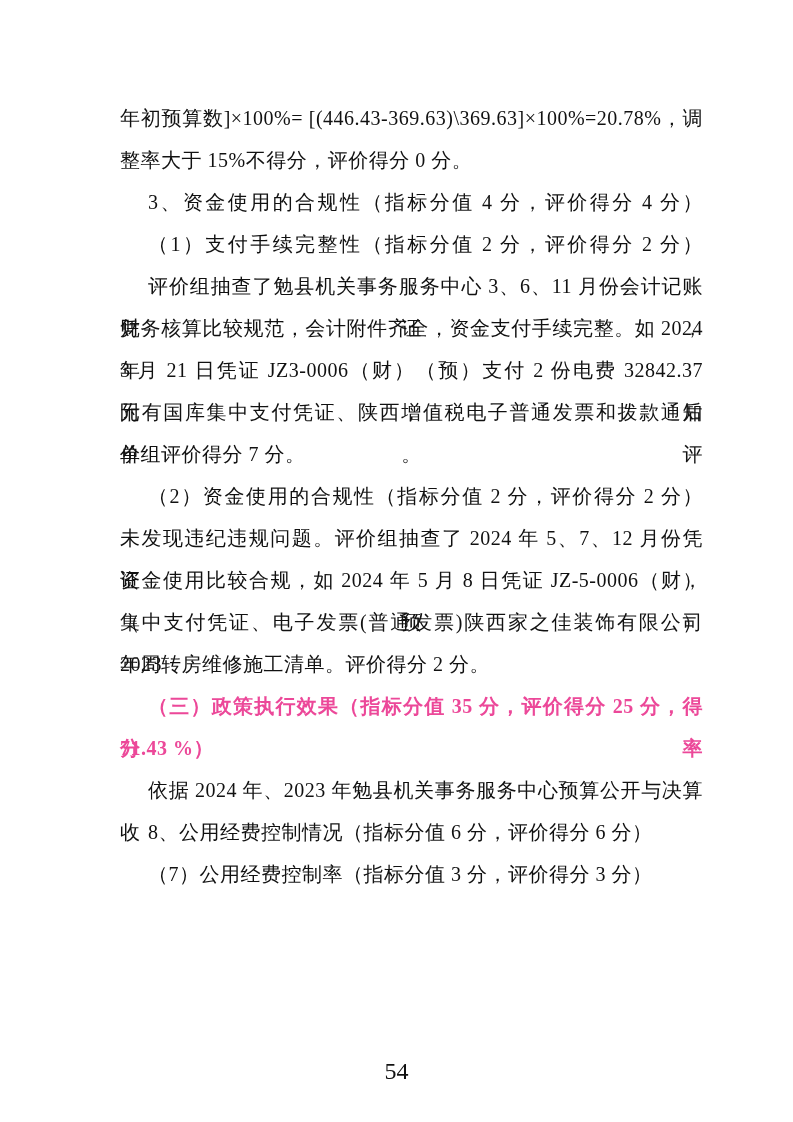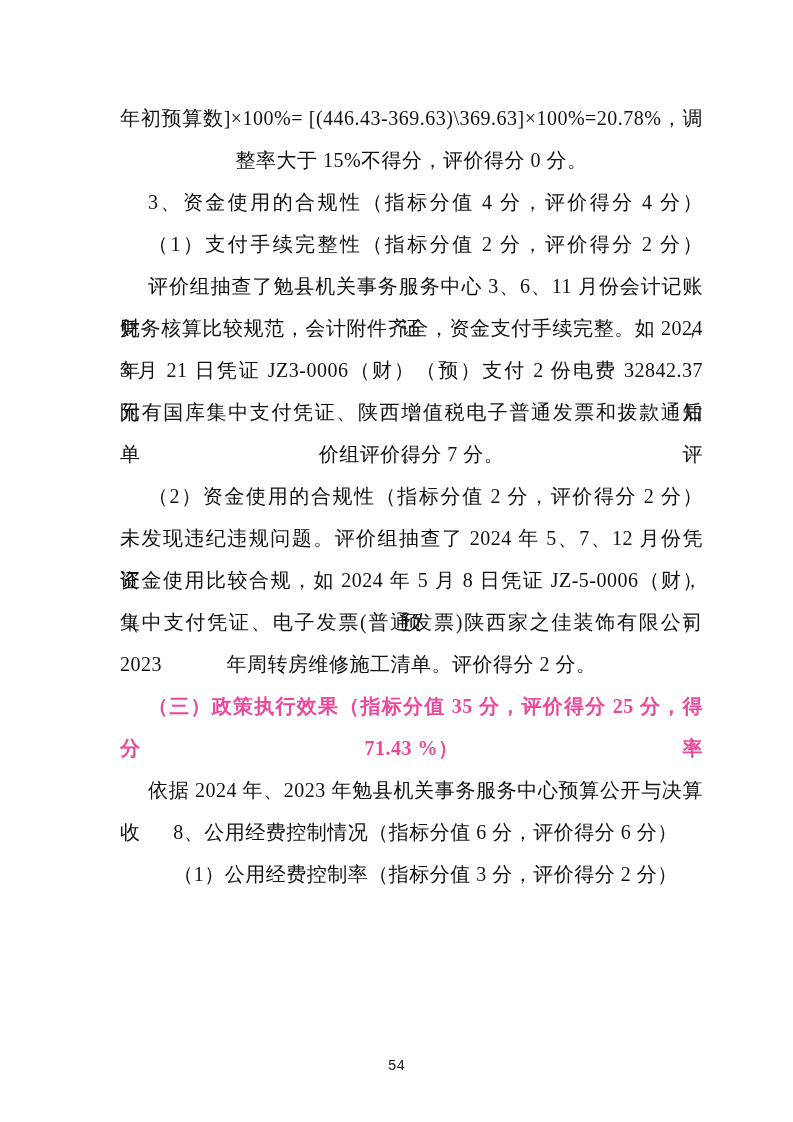--- a/index.html
+++ b/index.html
@@ -24,43 +24,43 @@
   .content {
     position: absolute;
     left: 120px;
     top: 97px;
     width: 583px;
   }
   .line {
     font-size: 20px;
     line-height: 42px;
     height: 42px;
-    text-align: center;
+    text-align: left;
     letter-spacing: 0.5px;
     white-space: normal;
   }
   .line.full {
     text-align: justify;
     text-align-last: justify;
   }
   .line.ind {
     text-indent: 28px;
   }
   .line.bold {
     font-weight: bold;
     color: #ec4899;
   }
   .footer {
     position: absolute;
     left: 0;
     right: 0;
     top: 1058px;
     text-align: center;
-    font-family: Liberation Mono, monospace;
-    font-size: 14px;
+    font-family: Liberation Serif, serif;
+    font-size: 24px;
     color: #111111;
   }
 </style>
 </head>
 <body>
 
 <main class="page">
   <div class="content">
     <div class="line full">年初预算数]×100%= [(446.43-369.63)\369.63]×100%=20.78%，调</div>
     <div class="line">整率大于 15%不得分，评价得分 0 分。</div>
@@ -73,16 +73,16 @@
     <div class="line">价组评价得分 7 分。</div>
     <div class="line ind full">（2）资金使用的合规性（指标分值 2 分，评价得分 2 分）</div>
     <div class="line full">未发现违纪违规问题。评价组抽查了 2024 年 5、7、12 月份凭证，</div>
     <div class="line full">资金使用比较合规，如 2024 年 5 月 8 日凭证 JZ-5-0006（财）（预）</div>
     <div class="line full">集中支付凭证、电子发票(普通发票)陕西家之佳装饰有限公司 2023</div>
     <div class="line">年周转房维修施工清单。评价得分 2 分。</div>
     <div class="line ind full bold">（三）政策执行效果（指标分值 35 分，评价得分 25 分，得分率</div>
     <div class="line bold">71.43 %）</div>
     <div class="line ind full">依据 2024 年、2023 年勉县机关事务服务中心预算公开与决算收</div>
     <div class="line ind">8、公用经费控制情况（指标分值 6 分，评价得分 6 分）</div>
-    <div class="line ind">（1）公用经费控制率（指标分值 3 分，评价得分 2 分）</div>
+    <div class="line ind">（7）公用经费控制率（指标分值 3 分，评价得分 3 分）</div>
   </div>
   <div class="footer">54</div>
 </main>
 
 </body></html>

